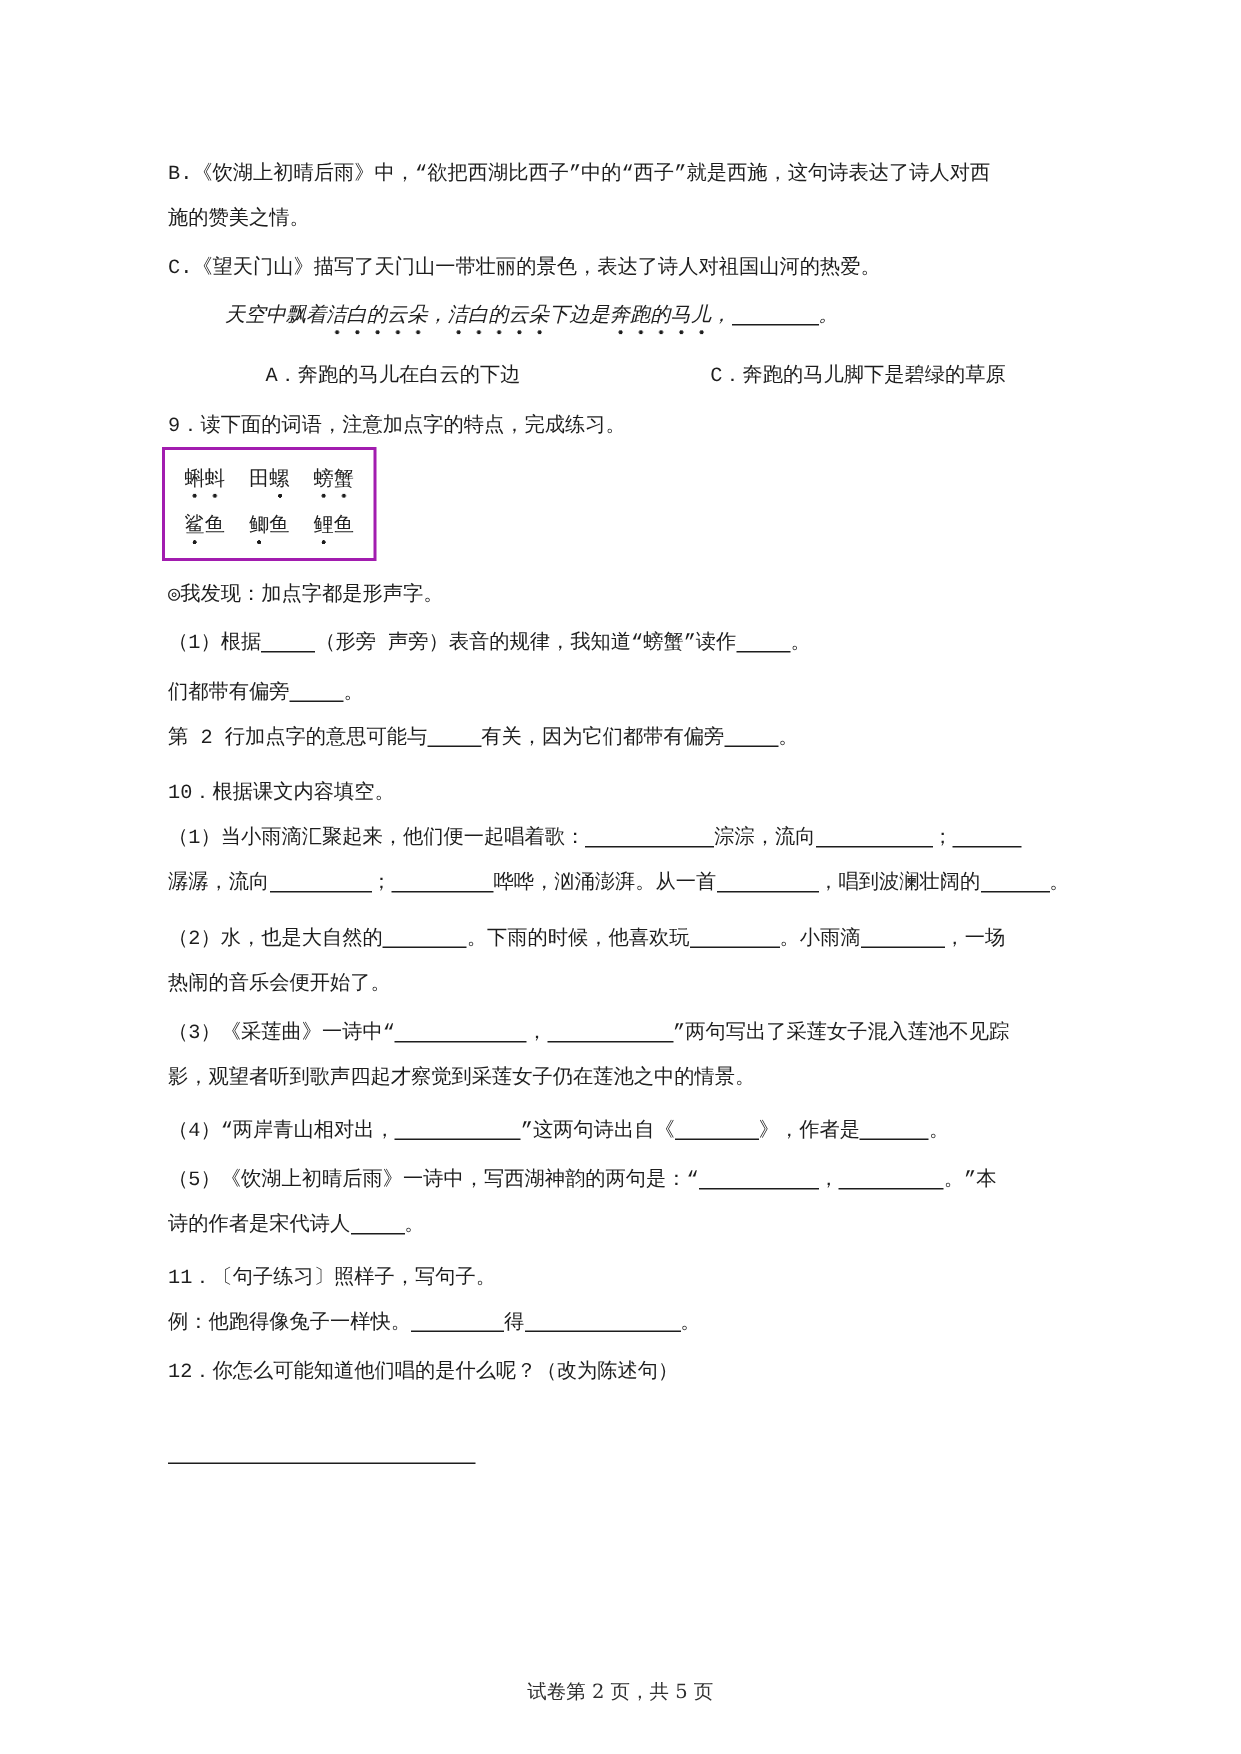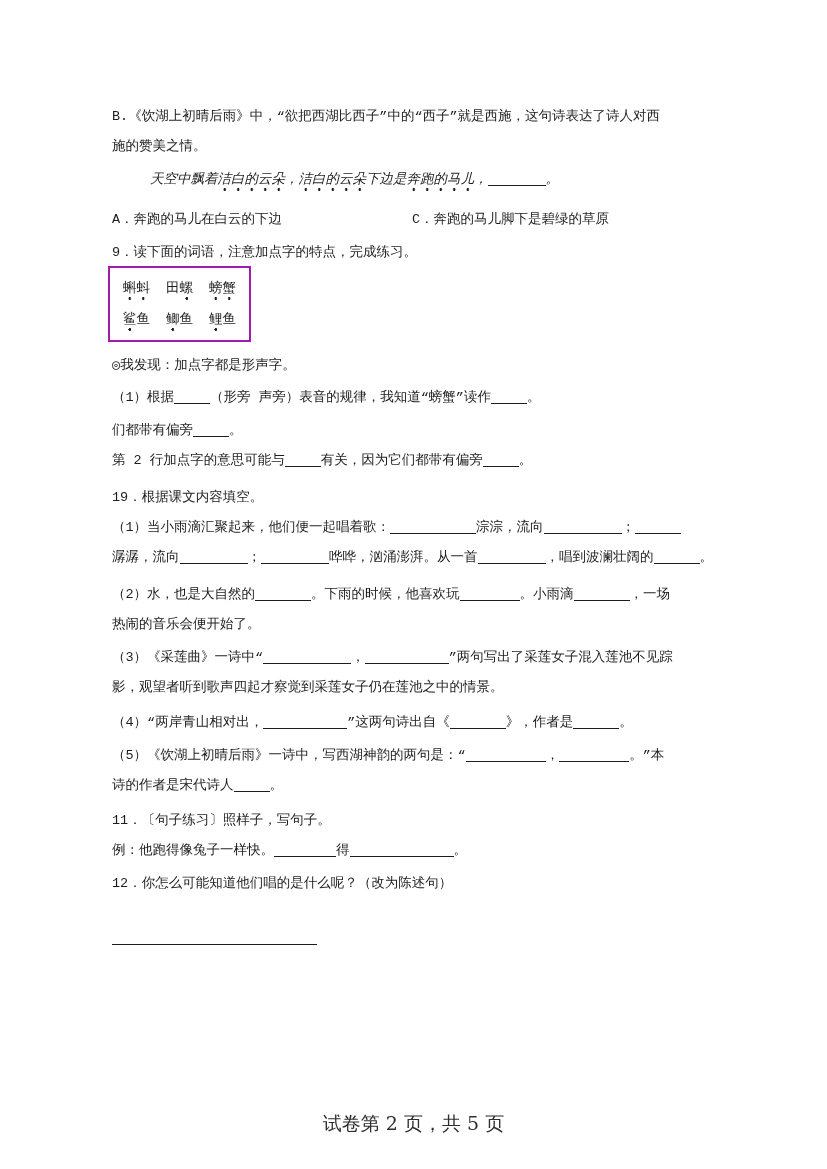--- a/index.html
+++ b/index.html
@@ -26,45 +26,46 @@
   }
   .gap { display: inline-block; }
   .dot-em {
     background-image: radial-gradient(circle, #1d1d1d 1.2px, rgba(0,0,0,0) 1.5px);
     background-size: 13.5px 5px;
     background-repeat: repeat-x;
     background-position: left bottom;
     padding-bottom: 5px;
   }
   .kai { font-style: italic; padding-left: 38px; }
-  .opt-grid { display: grid; grid-template-columns: 300px auto; }
+  .opt-grid { display: grid; grid-template-columns: 300px auto; text-align: center; }
   .box-wrap { margin: -2px 0 9px 0; }
   .word-box {
     display: inline-block;
     border: 2px solid #a21caf;
     padding: 5px 13px;
     margin-left: -4px;
     line-height: 31px;
   }
   .footer {
     position: absolute; left: 0; right: 0; bottom: 32px;
-    text-align: center; font-size: 19px; color: #2e2e2e;
+    text-align: center; font-size: 13px; color: #2e2e2e;
   }
 </style>
 </head>
 <body>
 
 <div class="page">
   <div class="content">
 
     <div class="para">
       <div class="ln">B.《饮湖上初晴后雨》中，“欲把西湖比西子”中的“西子”就是西施，这句诗表达了诗人对西</div>
       <div class="ln">施的赞美之情。</div>
     </div>
 
+    <div class="para ln" style="margin-bottom:2px">C.《望天门山》描写了天门山一带壮丽的景色，表达了诗人对祖国山河的热爱。</div>
 
     <div class="para">
       <div class="ln kai" style="margin-bottom:10px"><span>天空中飘着</span><span class="dot-em">洁白的云朵</span><span>，</span><span class="dot-em">洁白的云朵</span><span>下边是</span><span class="dot-em">奔跑的马儿</span><span>，</span><span class="blank" style="width: 58px;"></span><span>。</span></div>
       <div class="opt-grid" style="margin-bottom:1px">
         <div class="ln">A．奔跑的马儿在白云的下边</div>
         <div class="ln">C．奔跑的马儿脚下是碧绿的草原</div>
       </div>
     </div>
 
     <div class="para" style="margin-bottom:0">
@@ -75,21 +76,21 @@
           <div class="ln"><span class="dot-em">鲨</span><span>鱼</span><span class="gap" style="width: 16px;"></span><span class="dot-em">鲫</span><span>鱼</span><span class="gap" style="width: 16px;"></span><span class="dot-em">鲤</span><span>鱼</span></div>
         </div>
       </div>
       <div class="ln" style="margin-bottom:2px">◎我发现：加点字都是形声字。</div>
       <div class="ln" style="margin-bottom:3px"><span>（1）根据</span><span class="blank" style="width: 36px;"></span><span>（形旁 声旁）表音的规律，我知道“螃蟹”读作</span><span class="blank" style="width: 36px;"></span><span>。</span></div>
       <div class="ln"><span>们都带有偏旁</span><span class="blank" style="width: 36px;"></span><span>。</span></div>
       <div class="ln" style="margin-bottom:7px"><span>第 2 行加点字的意思可能与</span><span class="blank" style="width: 36px;"></span><span>有关，因为它们都带有偏旁</span><span class="blank" style="width: 36px;"></span><span>。</span></div>
     </div>
 
     <div class="para" style="margin-bottom:0">
-      <div class="ln">19．根据课文内容填空。</div>
+      <div class="ln">10．根据课文内容填空。</div>
       <div class="ln"><span>（1）当小雨滴汇聚起来，他们便一起唱着歌：</span><span class="blank" style="width: 86px;"></span><span>淙淙，流向</span><span class="blank" style="width: 78px;"></span><span>；</span><span class="blank" style="width: 46px;"></span></div>
       <div class="ln" style="margin-bottom:7px"><span>潺潺，流向</span><span class="blank" style="width: 68px;"></span><span>；</span><span class="blank" style="width: 68px;"></span><span>哗哗，汹涌澎湃。从一首</span><span class="blank" style="width: 68px;"></span><span>，唱到波澜壮阔的</span><span class="blank" style="width: 46px;"></span><span>。</span></div>
       <div class="ln"><span>（2）水，也是大自然的</span><span class="blank" style="width: 56px;"></span><span>。下雨的时候，他喜欢玩</span><span class="blank" style="width: 60px;"></span><span>。小雨滴</span><span class="blank" style="width: 56px;"></span><span>，一场</span></div>
       <div class="ln" style="margin-bottom:3px"><span>热闹的音乐会便开始了。</span></div>
       <div class="ln"><span>（3）《采莲曲》一诗中“</span><span class="blank" style="width: 88px;"></span><span>，</span><span class="blank" style="width: 84px;"></span><span>”两句写出了采莲女子混入莲池不见踪</span></div>
       <div class="ln" style="margin-bottom:5px"><span>影，观望者听到歌声四起才察觉到采莲女子仍在莲池之中的情景。</span></div>
       <div class="ln" style="margin-bottom:3px"><span>（4）“两岸青山相对出，</span><span class="blank" style="width: 84px;"></span><span>”这两句诗出自《</span><span class="blank" style="width: 56px;"></span><span>》，作者是</span><span class="blank" style="width: 46px;"></span><span>。</span></div>
       <div class="ln"><span>（5）《饮湖上初晴后雨》一诗中，写西湖神韵的两句是：“</span><span class="blank" style="width: 80px;"></span><span>，</span><span class="blank" style="width: 70px;"></span><span>。”本</span></div>
       <div class="ln" style="margin-bottom:5px"><span>诗的作者是宋代诗人</span><span class="blank" style="width: 36px;"></span><span>。</span></div>
     </div>

